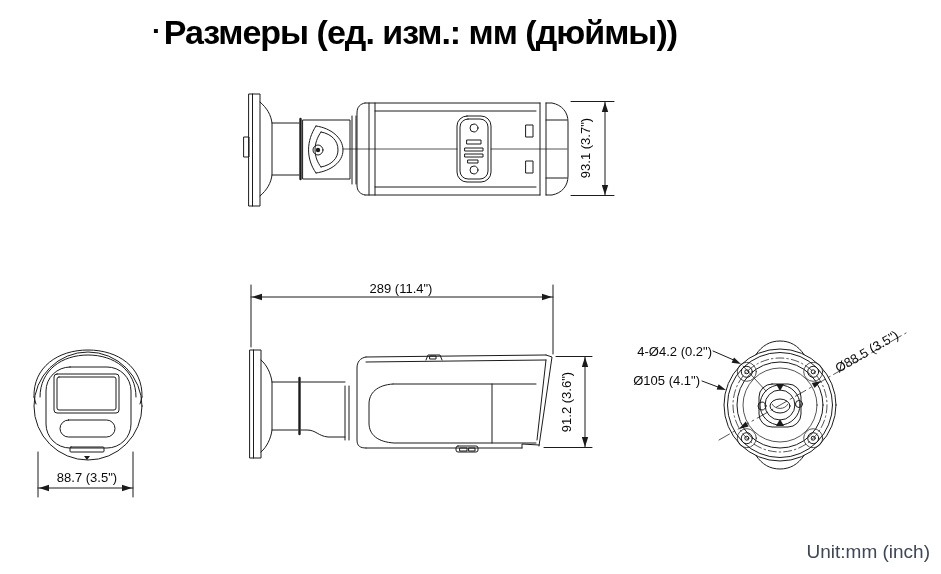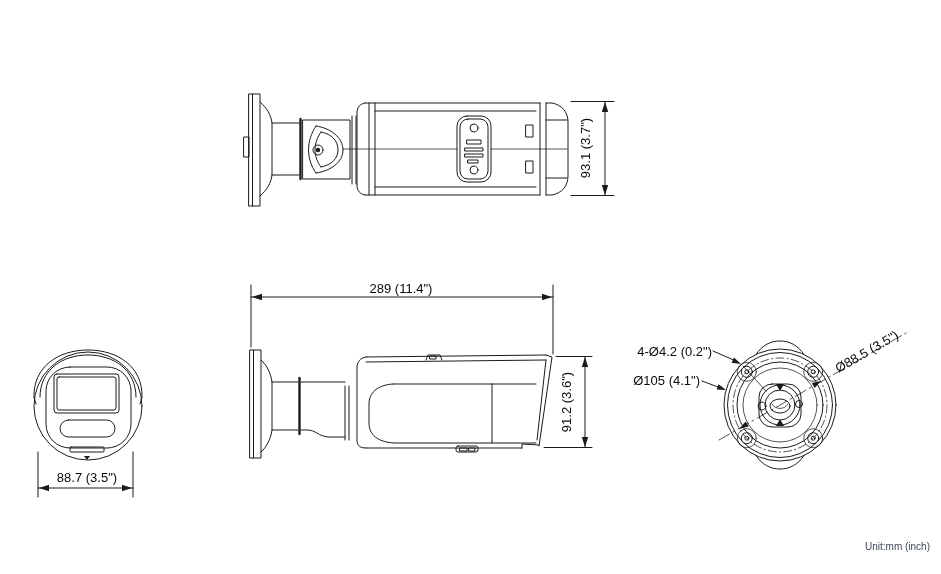--- a/index.html
+++ b/index.html
@@ -14,34 +14,35 @@
   }
   .title .bullet { font-size:16px; vertical-align:8px; margin-right:5px; letter-spacing:0; }
   .dim {
     position:absolute; font-size:13px; color:#0a0a0a; white-space:nowrap;
     text-align:center; line-height:16px; height:16px;
   }
   .dim.right { text-align:right; }
   .rot90  { transform:rotate(-90deg); }
   .rot30  { transform:rotate(-30deg); }
   .note {
-    position:absolute; right:11px; top:541px; font-size:10px; color:#3e4757;
+    position:absolute; right:11px; top:541px; font-size:19px; color:#3e4757;
     white-space:nowrap;
   }
   svg.draw { position:absolute; left:0; top:0; }
   .ln   { fill:none; stroke:#1b1b1b; stroke-width:1; stroke-linecap:round; stroke-linejoin:round; }
   .thin  { stroke-width:0.75; }
   .thick { stroke-width:2.4; }
   .fill  { fill:#1b1b1b; stroke:none; }
 </style>
 </head>
 <body>
 
 <div class="page">
 
+  <div class="title"><span class="bullet">▪</span><span>Размеры (ед. изм.: мм (дюймы))</span></div>
 
   <svg class="draw" width="941" height="574" viewBox="0 0 941 574">
 
     <g class="ln">
 
       <rect x="249" y="94" width="11" height="112"></rect>
       <line x1="252.5" y1="94" x2="252.5" y2="206"></line>
       <rect x="244" y="137" width="5" height="20"></rect>
 
       <path d="M260,102 C267,108 271,115 272,123 L272,175 C271,183 267,190 260,196"></path>

